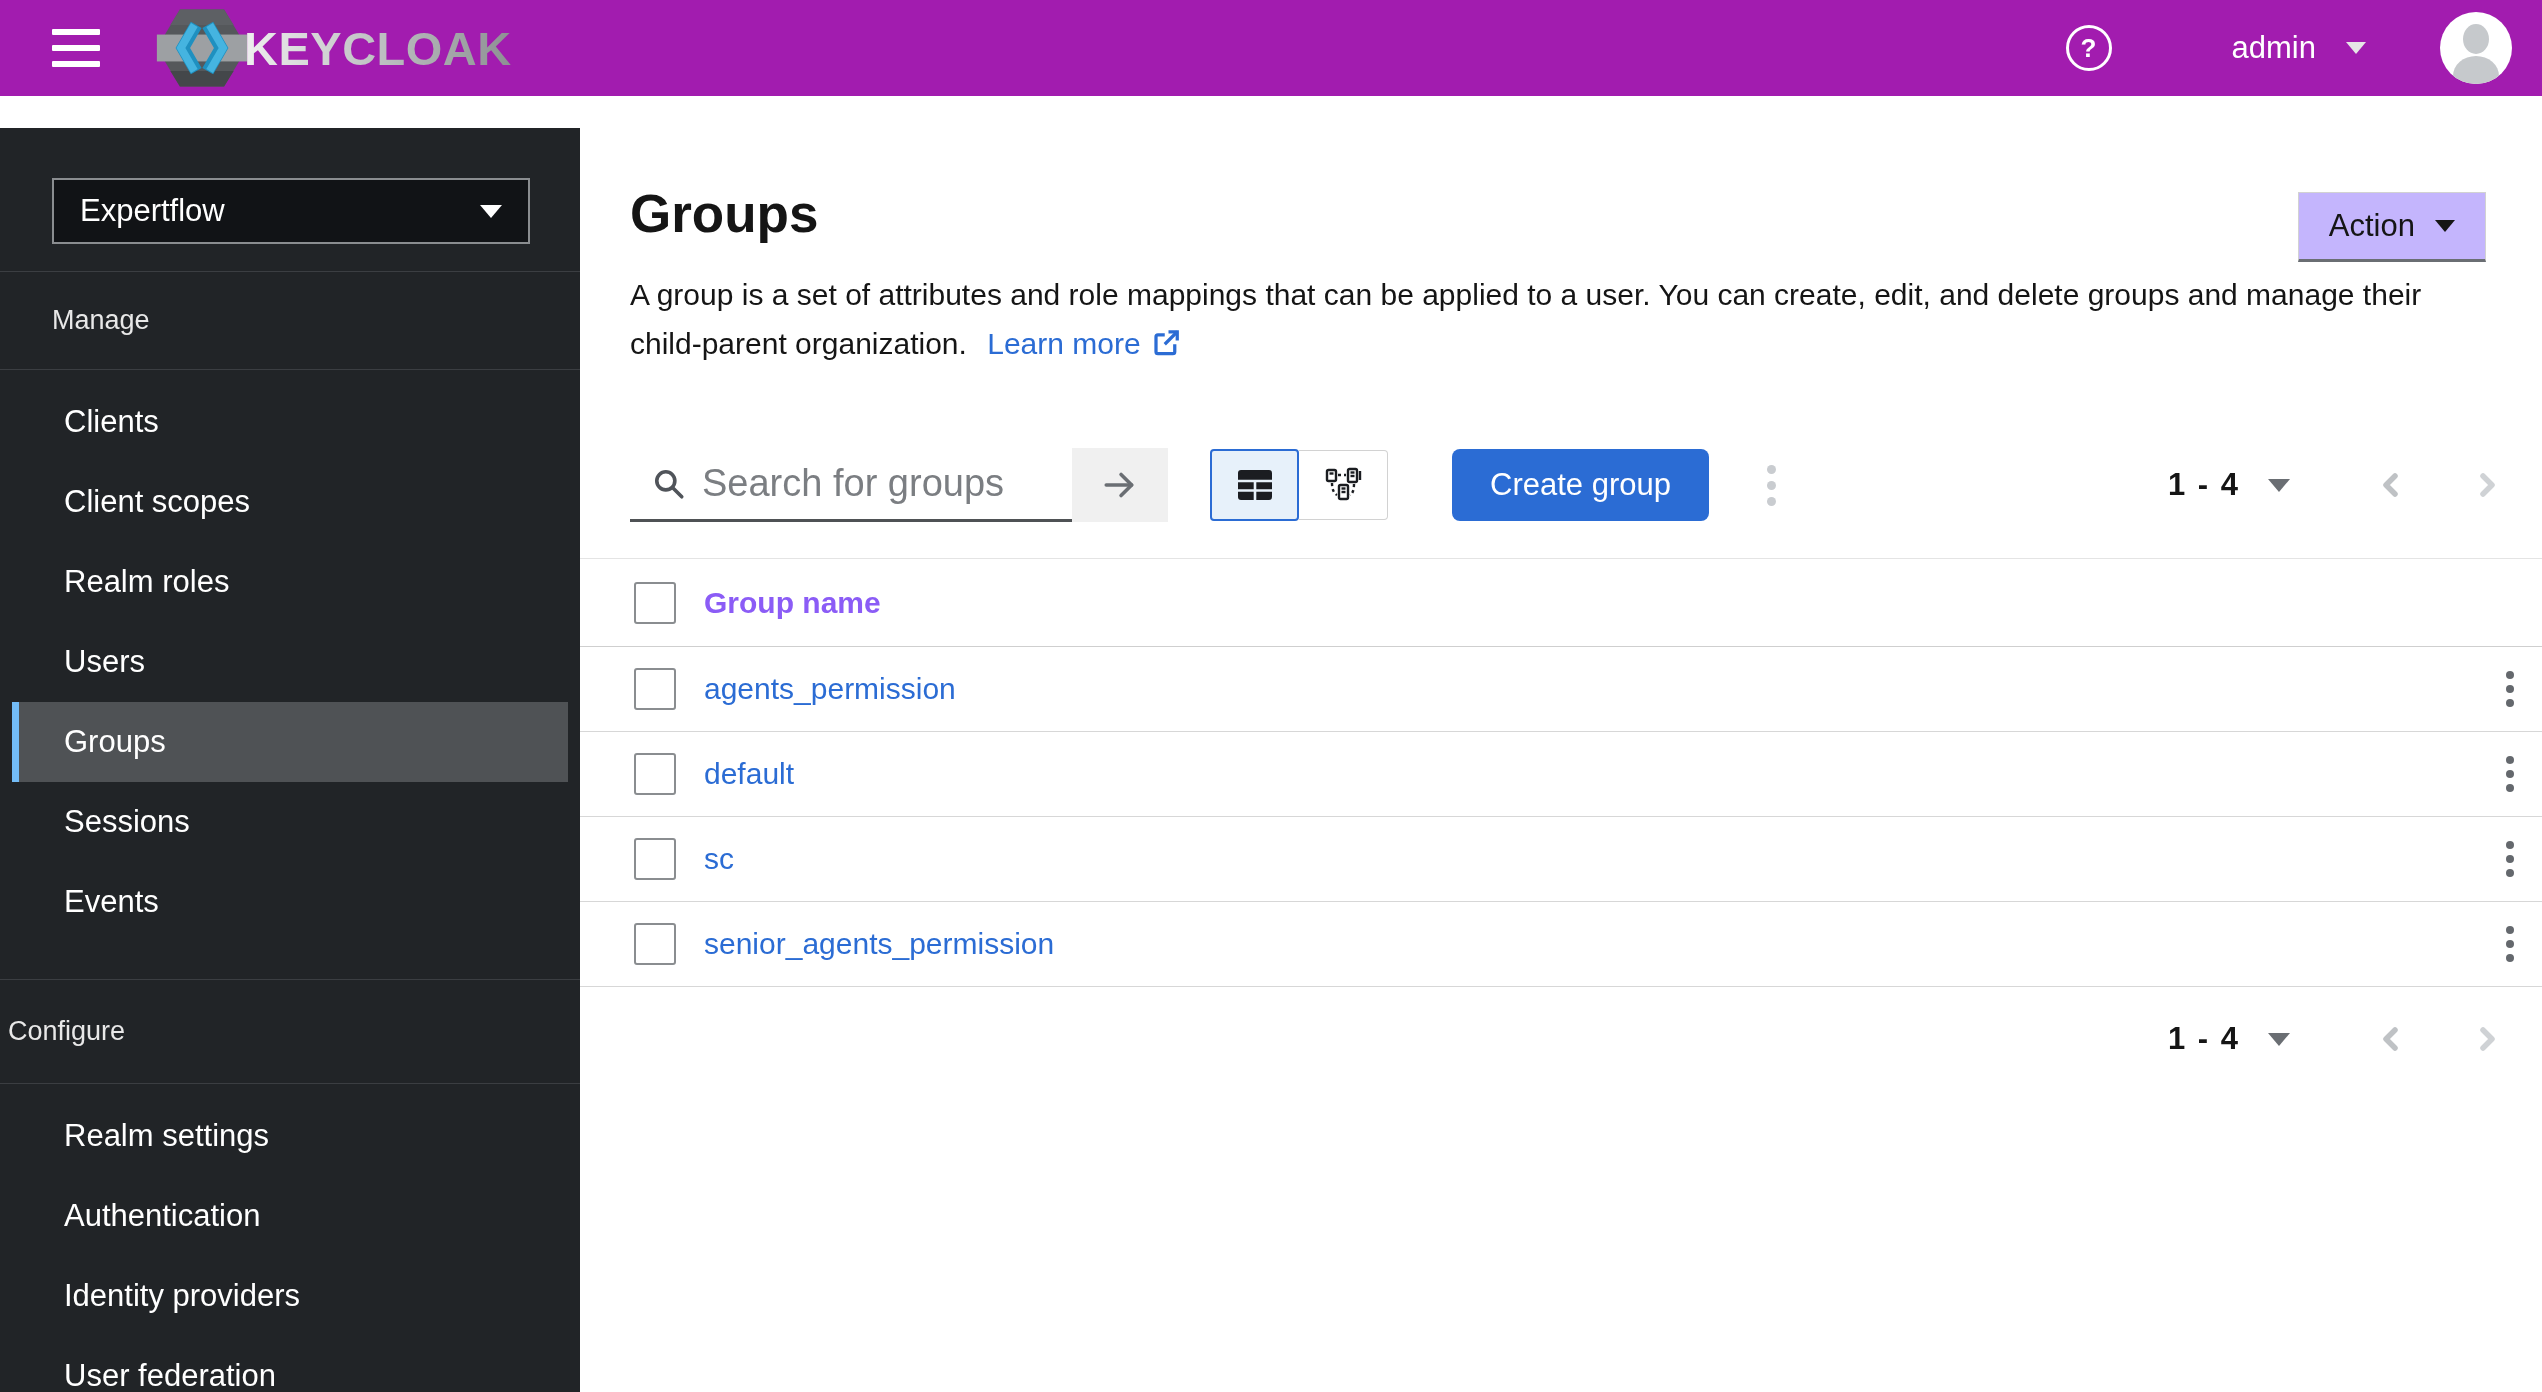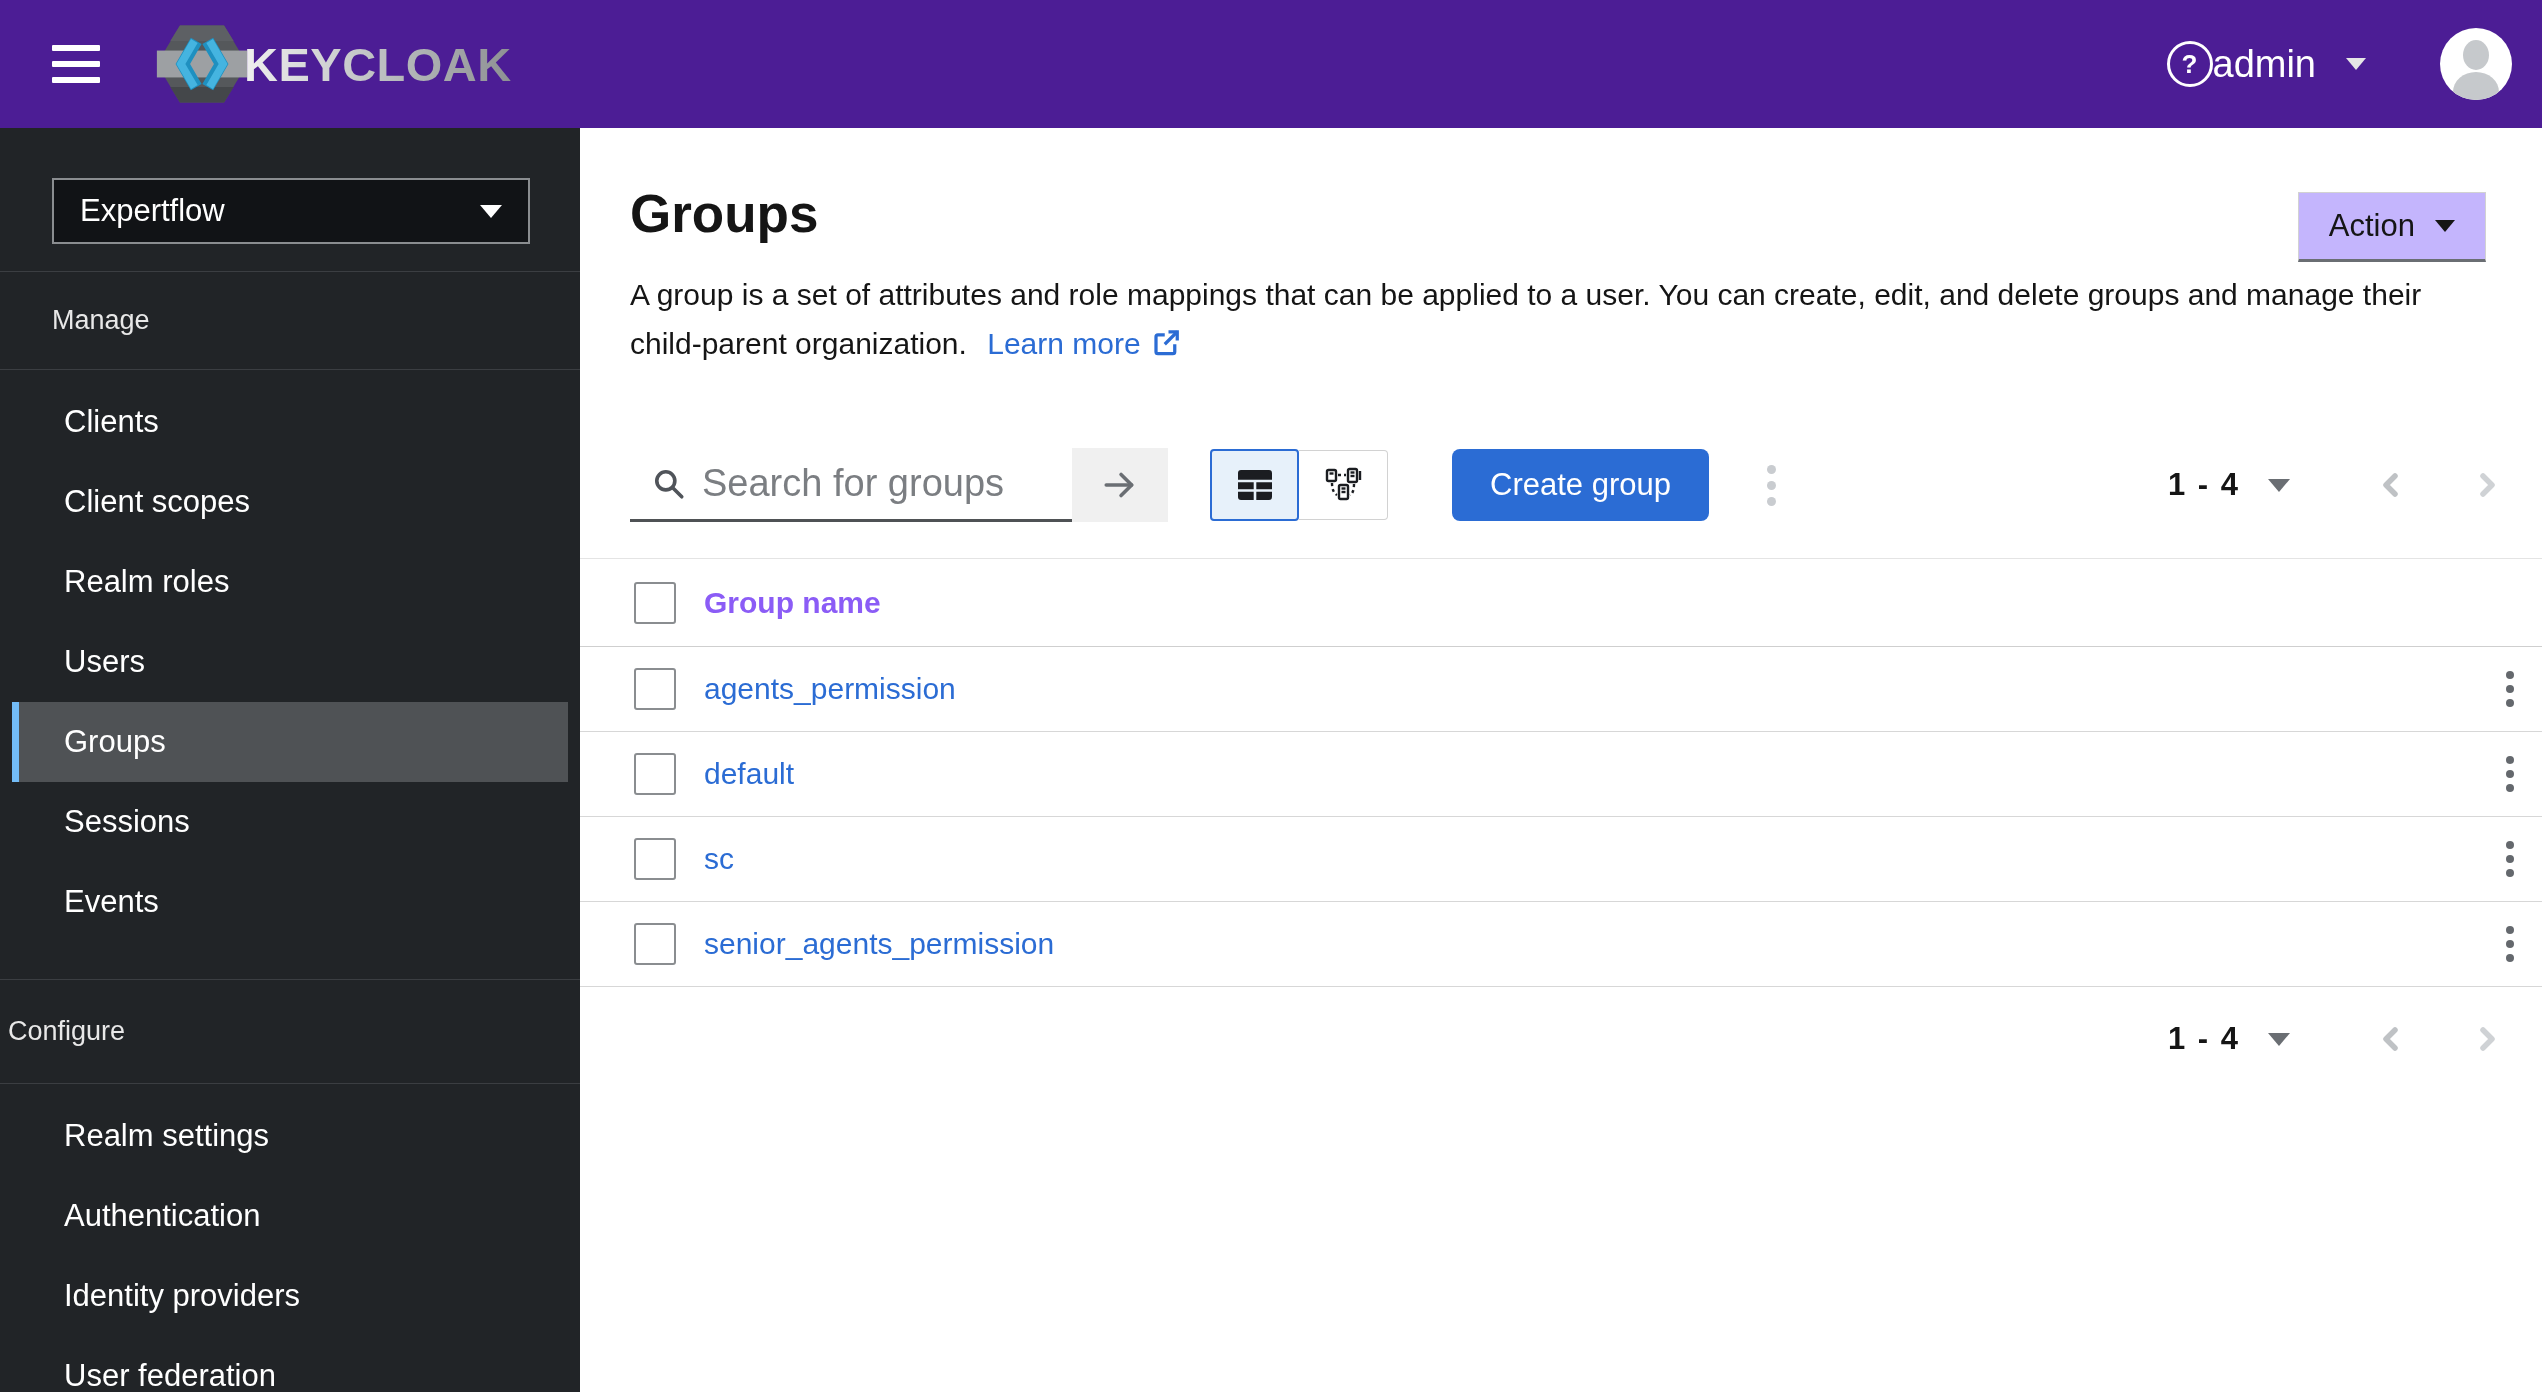--- a/index.html
+++ b/index.html
@@ -1,34 +1,34 @@
 <!DOCTYPE html>
 <html><head>
 <meta charset="utf-8">
 <style>
   html,body{margin:0;padding:0;background:#fff;}
   #app{position:relative;width:2542px;height:1392px;overflow:hidden;
        font-family:"Liberation Sans",sans-serif;color:#151515;}
 
   
-  .masthead{position:absolute;top:0;left:0;right:0;height:128px;background:#4c1d95;
+  .masthead{position:absolute;top:0;left:0;right:0;height:96px;background:#a21caf;
             display:flex;align-items:center;}
   .hamburger{margin-left:52px;width:48px;height:38px;display:flex;flex-direction:column;
              justify-content:space-between;cursor:pointer;flex:none;}
   .hamburger span{display:block;height:6px;background:#fff;border-radius:1px;}
   .brand{display:flex;align-items:center;margin-left:54px;gap:0;}
   .brand svg{display:block;}
   .brand-text{font-size:47px;font-weight:700;letter-spacing:0.5px;margin-left:-6px;
               background:linear-gradient(90deg,#efefef 0%,#b9bcbe 55%,#8d9093 100%);
               -webkit-background-clip:text;background-clip:text;color:transparent;}
   .mast-right{margin-left:auto;display:flex;align-items:center;margin-right:30px;}
   .help-btn{width:40px;height:40px;border:3px solid #fff;border-radius:50%;
             display:grid;place-items:center;color:#fff;font-size:26px;font-weight:700;
             cursor:pointer;flex:none;}
-  .user-name{color:#fff;font-size:38px;cursor:pointer;}
+  .user-name{margin-left:120px;color:#fff;font-size:31px;cursor:pointer;}
   .user-caret{margin-left:30px;width:0;height:0;border-left:10px solid transparent;
               border-right:10px solid transparent;border-top:12px solid #e6e6e6;cursor:pointer;}
   .avatar{margin-left:74px;width:72px;height:72px;border-radius:50%;background:#fff;
           position:relative;overflow:hidden;cursor:pointer;flex:none;}
   .avatar .head{position:absolute;left:23px;top:12px;width:26px;height:30px;border-radius:50%;background:#c6c9cc;}
   .avatar .body{position:absolute;left:13px;top:44px;width:46px;height:40px;border-radius:50% 50% 0 0;background:#c6c9cc;}
 
   
   .sidebar{position:absolute;top:128px;left:0;bottom:0;width:580px;background:#212427;}
   .realm-box{margin:50px 50px 0 52px;height:62px;border:2px solid #8a8d90;background:#111316;

